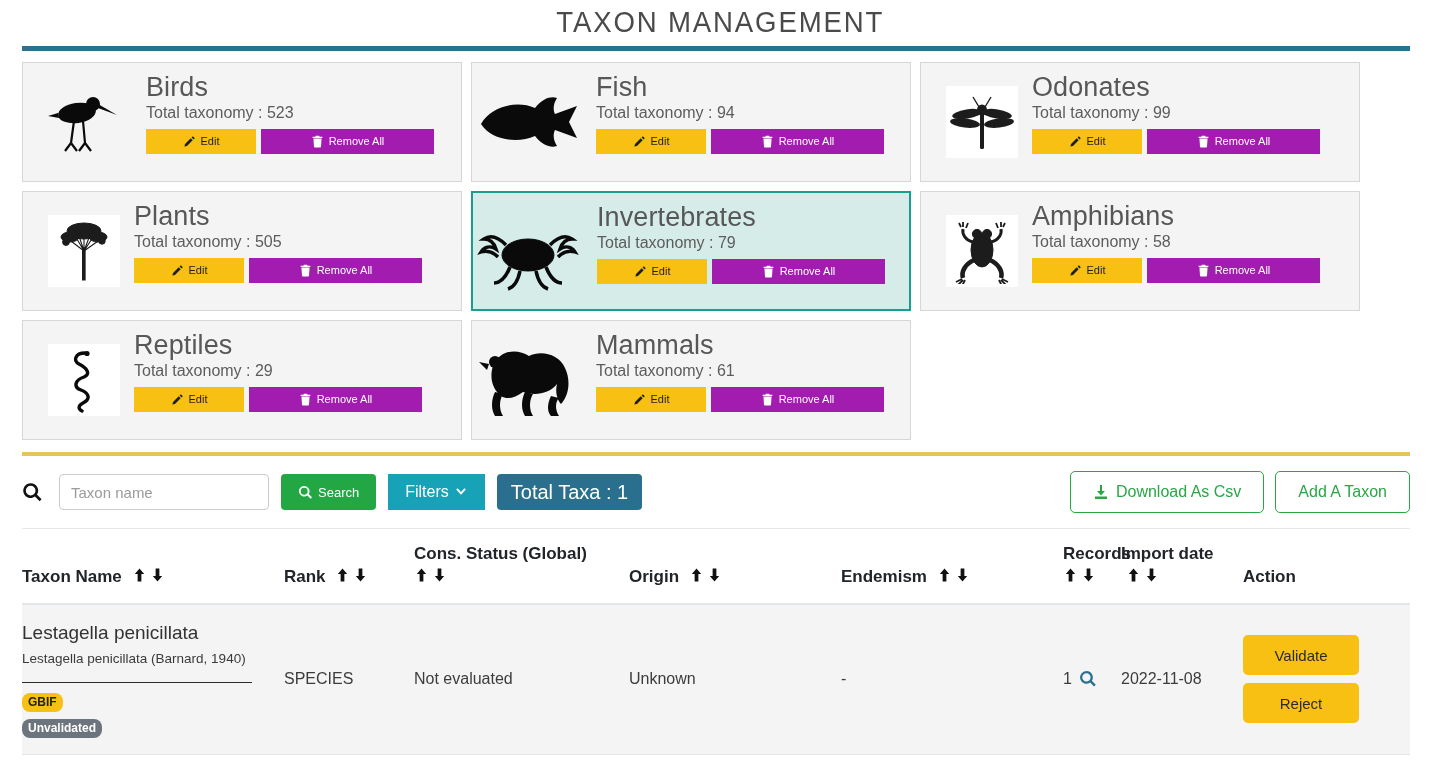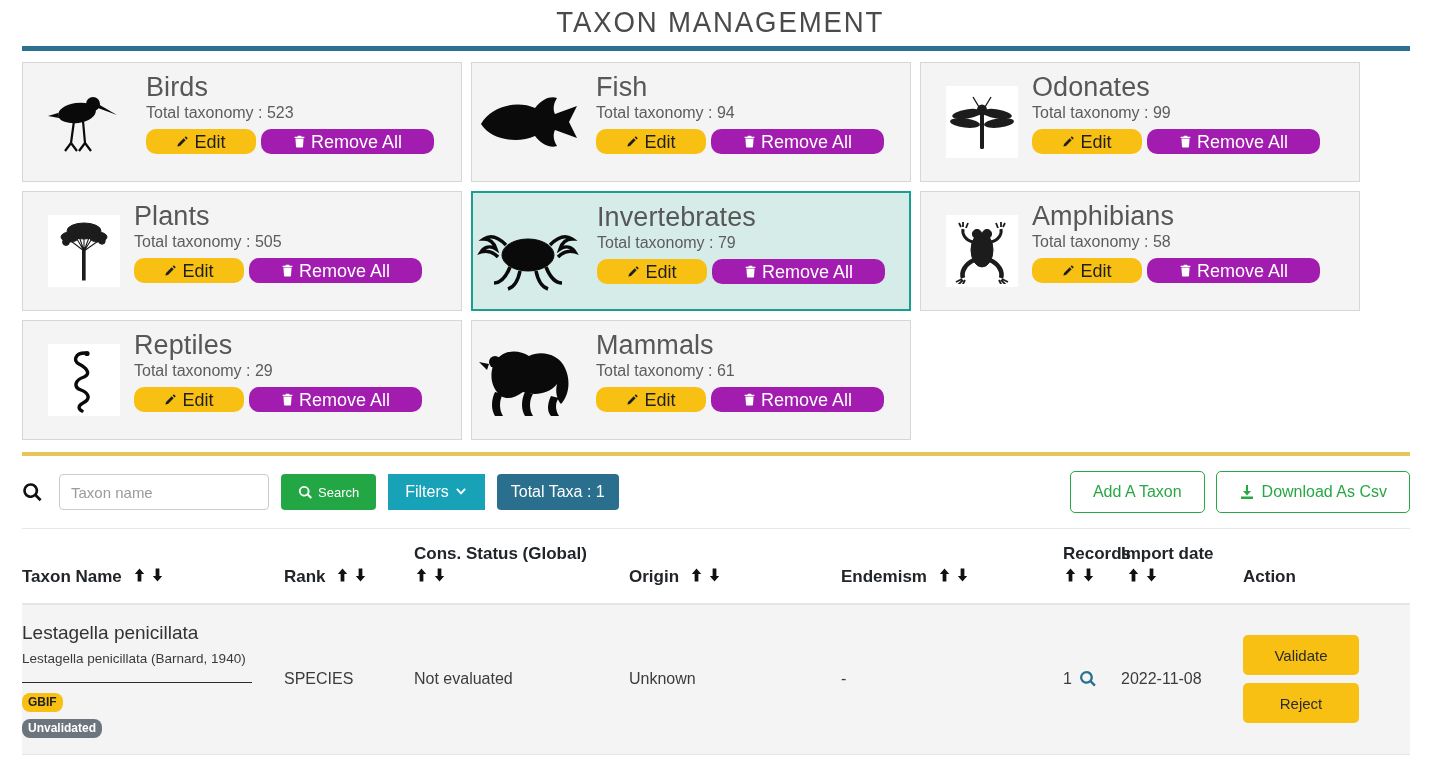--- a/index.html
+++ b/index.html
@@ -94,23 +94,23 @@
     margin-top: 1px;
     line-height: 1.3;
   }
   .card-actions {
     margin-top: 5px;
     display: flex;
     gap: 5px;
   }
   .btn {
     border: none;
-    border-radius: 10px;
+    border-radius: 0;
     font-family: "Liberation Sans", sans-serif;
-    font-size: 18px;
+    font-size: 11px;
     cursor: pointer;
     display: inline-flex;
     align-items: center;
     justify-content: center;
     gap: 5px;
     line-height: 1;
   }
   .btn-edit {
     background: #f7c012;
     color: #1f1f1f;
@@ -177,21 +177,21 @@
     height: 36px;
     padding: 0 17px;
     font-size: 16px;
     border-radius: 0;
   }
   .badge-total {
     background: #2a6f8e;
     color: #fff;
     height: 36px;
     padding: 0 14px;
-    font-size: 16px;
+    font-size: 20px;
     border-radius: 4px;
     display: inline-flex;
     align-items: center;
   }
   .toolbar-right {
     margin-left: auto;
     display: flex;
     gap: 11px;
   }
   .btn-outline-green {
@@ -631,29 +631,29 @@
           <svg width="14" height="14" viewBox="0 0 16 16">
             <path fill="#fff" d="M2.5 5l5.5 6 5.5-6-1.6-1.3L8 8.1 4.1 3.7z"></path>
           </svg>
         </span>
     </button>
     <span class="badge-total">Total Taxa : 1</span>
   </div>
 
   <div class="toolbar-right">
     <button class="btn btn-outline-green">
-      <span>Add A Taxon</span>
-    </button>
-    <button class="btn btn-outline-green">
       <span>
           <svg width="16" height="16" viewBox="0 0 16 16">
             <path fill="#28a745" d="M7 1h2v6h3l-4 4.5L4 7h3zM2 12.5h12V15H2z"></path>
           </svg>
         </span>
       <span>Download As Csv</span>
+    </button>
+    <button class="btn btn-outline-green">
+      <span>Add A Taxon</span>
     </button>
   </div>
 </div>
 
 <div class="table-wrap">
   <table class="taxa">
     <colgroup>
       <col style="width:262px">
         <col style="width:130px">
         <col style="width:215px">

